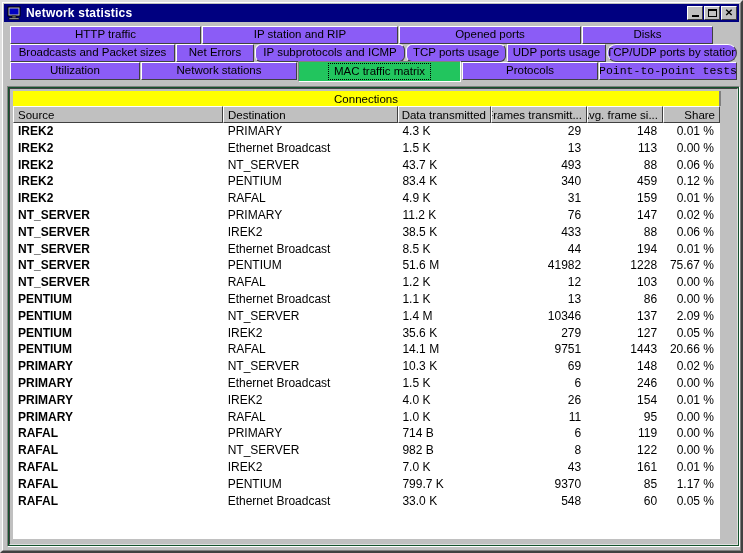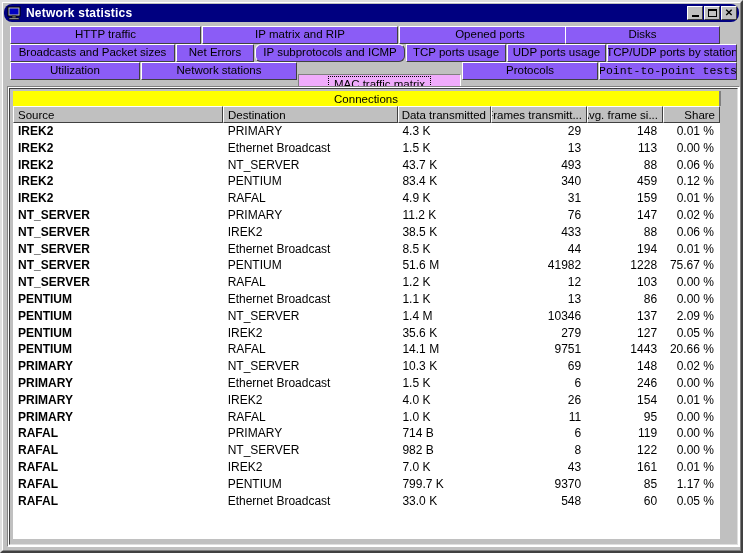--- a/index.html
+++ b/index.html
@@ -35,21 +35,20 @@
   }
 
   
   #titlebar {
     position: absolute;
     left: 2px; top: 2px;
     width: 735px; height: 18px;
     background: #000080;
     display: flex;
     align-items: center;
-    border-radius: 8px;
   }
   #title-icon {
     width: 16px; height: 14px;
     margin-left: 2px; margin-right: 4px;
     position: relative;
     flex: 0 0 auto;
   }
   #title-text {
     color: #ffffff;
     font-size: 12px;
@@ -125,42 +124,41 @@
     justify-content: center;
     white-space: nowrap;
     overflow: hidden;
     cursor: default;
   }
   .tab .lbl {
     line-height: 1;
     padding: 0 2px;
   }
   .tab.selected {
-    background: #f0abfc;
+    background: #22c55e;
     border-top: 1px solid #808080;
     border-left: 1px solid #808080;
     border-right: 1px solid #ffffff;
     border-bottom: 1px solid #ffffff;
     height: 21px;
     top: -1px;
-    margin-top: 13px;
   }
   .tab.selected .lbl {
     outline: 1px dotted #000000;
     outline-offset: 1px;
     padding: 1px 4px;
   }
 
   
   #content {
     position: absolute;
     left: 5px; top: 84px;
     width: 733px; height: 461px;
     box-sizing: border-box;
-    background: #ffffff;
+    background: #14532d;
     border-top: 1px solid #808080;
     border-left: 1px solid #808080;
     border-right: 1px solid #ffffff;
     border-bottom: 1px solid #ffffff;
   }
   #content-inner {
     position: absolute;
     left: 1px; top: 1px;
     right: 1px; bottom: 1px;
     border-top: 1px solid #404040;
@@ -303,46 +301,46 @@
       </span>
     </span>
   </div>
 
   <div id="tabs">
     <div class="tabrow">
         <div class="tab" style="left: 3px; width: 191px;">
           <span class="lbl">HTTP traffic</span>
         </div>
         <div class="tab" style="left: 195px; width: 196px;">
-          <span class="lbl">IP matrix and RIP</span>
+          <span class="lbl">IP station and RIP</span>
         </div>
         <div class="tab" style="left: 392px; width: 182px;">
           <span class="lbl">Opened ports</span>
         </div>
-        <div class="tab" style="left: 558px; width: 155px;">
+        <div class="tab" style="left: 575px; width: 131px;">
           <span class="lbl">Disks</span>
         </div>
       </div>
     <div class="tabrow">
         <div class="tab" style="left: 3px; width: 165px;">
           <span class="lbl">Broadcasts and Packet sizes</span>
         </div>
         <div class="tab" style="left: 169px; width: 78px;">
           <span class="lbl">Net Errors</span>
         </div>
         <div class="tab" style="left: 248px; width: 150px; border-radius: 6px;">
           <span class="lbl">IP subprotocols and ICMP</span>
         </div>
-        <div class="tab" style="left: 399px; width: 100px;">
+        <div class="tab" style="left: 399px; width: 100px; border-radius: 6px;">
           <span class="lbl">TCP ports usage</span>
         </div>
         <div class="tab" style="left: 500px; width: 99px;">
           <span class="lbl">UDP ports usage</span>
         </div>
-        <div class="tab" style="left: 600px; width: 130px;">
+        <div class="tab" style="left: 600px; width: 130px; border-radius: 9px;">
           <span class="lbl">TCP/UDP ports by station</span>
         </div>
       </div>
     <div class="tabrow">
         <div class="tab" style="left: 3px; width: 130px;">
           <span class="lbl">Utilization</span>
         </div>
         <div class="tab" style="left: 134px; width: 156px;">
           <span class="lbl">Network stations</span>
         </div>

